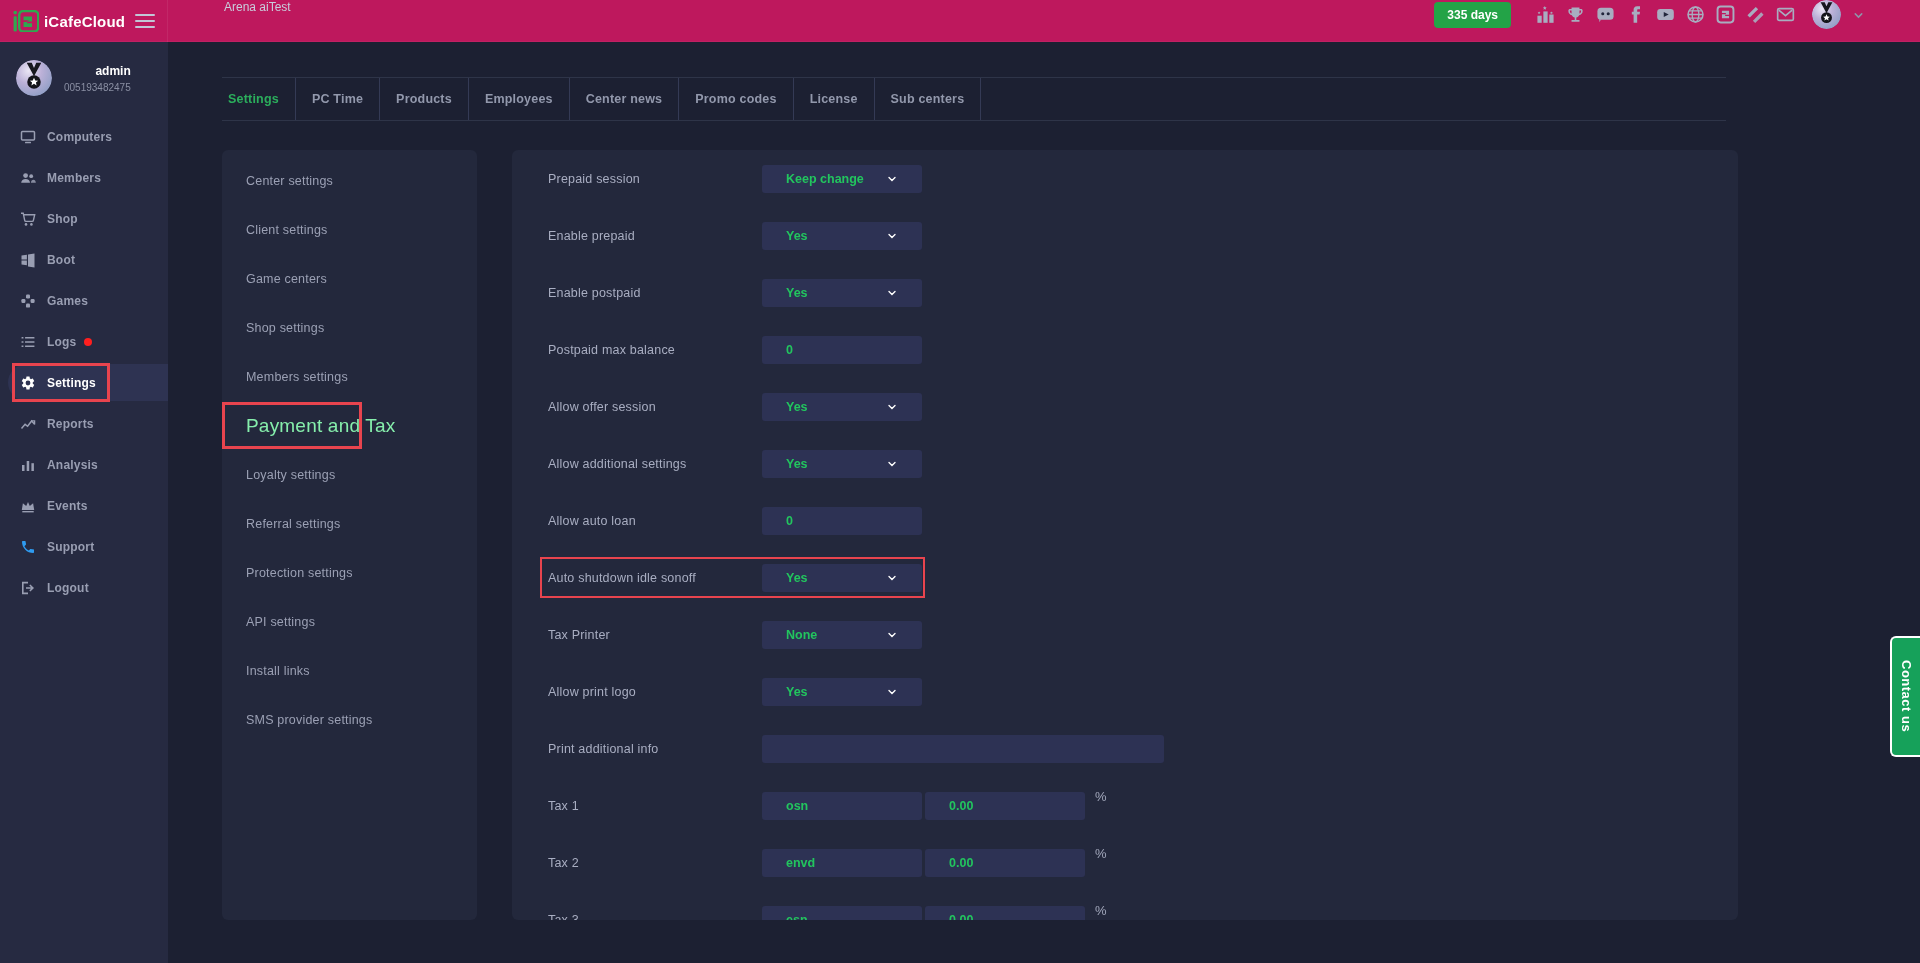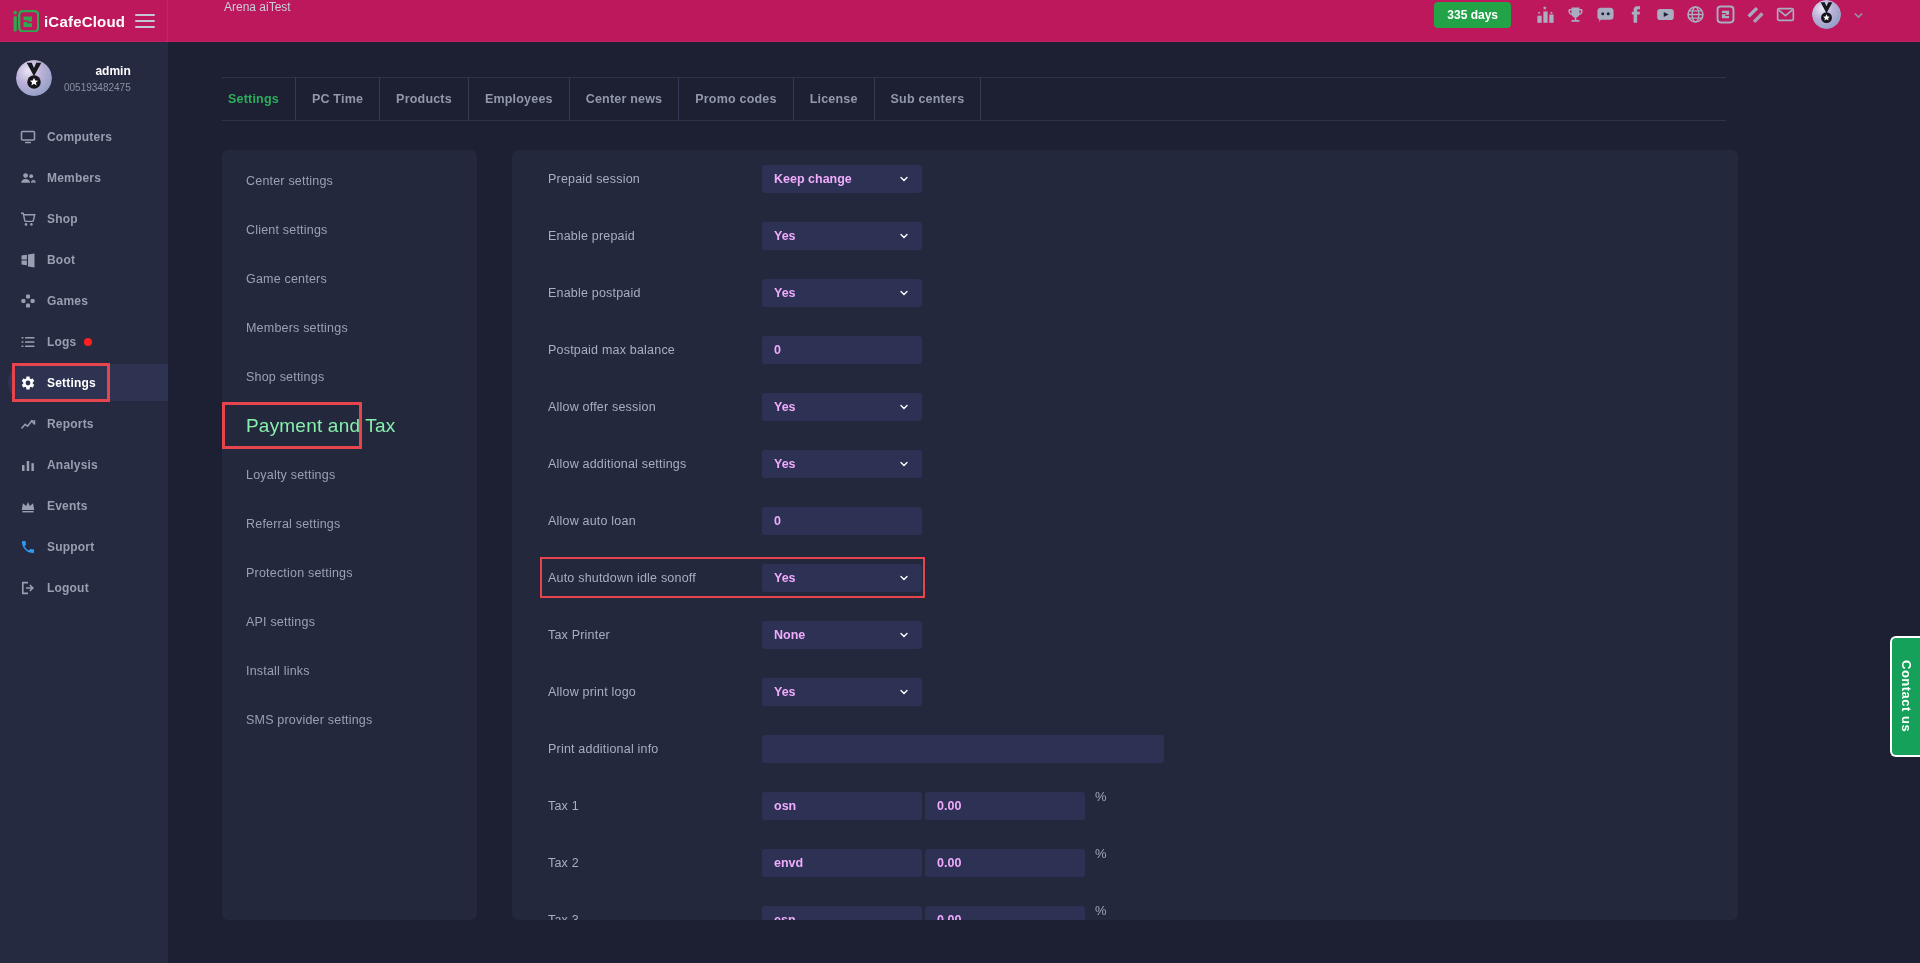--- a/index.html
+++ b/index.html
@@ -62,21 +62,21 @@
   .submenu-item { position:relative; height:49px; display:flex; align-items:center;
                   padding-left:24px; font-size:12.5px; color:#9BA0B4; cursor:pointer; letter-spacing:.2px; }
   .submenu-item.active { color:#86efac; font-weight:normal; font-size:19px; }
   .submenu-annot { left:0; width:140px; top:1px; bottom:1px; }
 
   .form-card { position:absolute; left:344px; top:108px; width:1226px; height:770px;
                background:#23283C; border-radius:6px; overflow:hidden; }
   .form-row { position:relative; height:57px; display:flex; align-items:center; padding-left:36px; }
   .field-label { width:214px; color:#A9AEC2; font-size:12.5px; letter-spacing:.2px; }
   .select, .tinput { width:160px; height:28px; background:#2D3254; border-radius:3px;
-         display:flex; align-items:center; padding:0 12px; color:#f0abfc;
+         display:flex; align-items:center; padding:0 24px; color:#22c55e;
          font-size:12.5px; font-weight:bold; cursor:pointer;gap:16px; }
   .select { justify-content:space-between; }
   .select .chev { width:12px; height:12px; color:#fff; flex:none; }
   .tinput.wide { width:402px; }
   .tinput + .tinput { margin-left:3px; }
   .suffix { color:#A2A7BB; font-size:13px; margin-left:10px; align-self:flex-start; margin-top:12px; }
   .row-annot { left:28px; width:385px; top:8px; bottom:8px; border-width:2px; }
 
   
   .contact-tab { position:absolute; right:0; top:636px; width:30px; height:121px;
@@ -334,24 +334,24 @@
       <div class="submenu-item">
         <span>Center settings</span>
       </div>
       <div class="submenu-item">
         <span>Client settings</span>
       </div>
       <div class="submenu-item">
         <span>Game centers</span>
       </div>
       <div class="submenu-item">
+        <span>Shop settings</span>
+      </div>
+      <div class="submenu-item">
         <span>Members settings</span>
-      </div>
-      <div class="submenu-item">
-        <span>Shop settings</span>
       </div>
       <div class="submenu-item active">
         <span>Payment and Tax</span>
         <div class="annot-box submenu-annot"></div>
       </div>
       <div class="submenu-item">
         <span>Loyalty settings</span>
       </div>
       <div class="submenu-item">
         <span>Referral settings</span>

